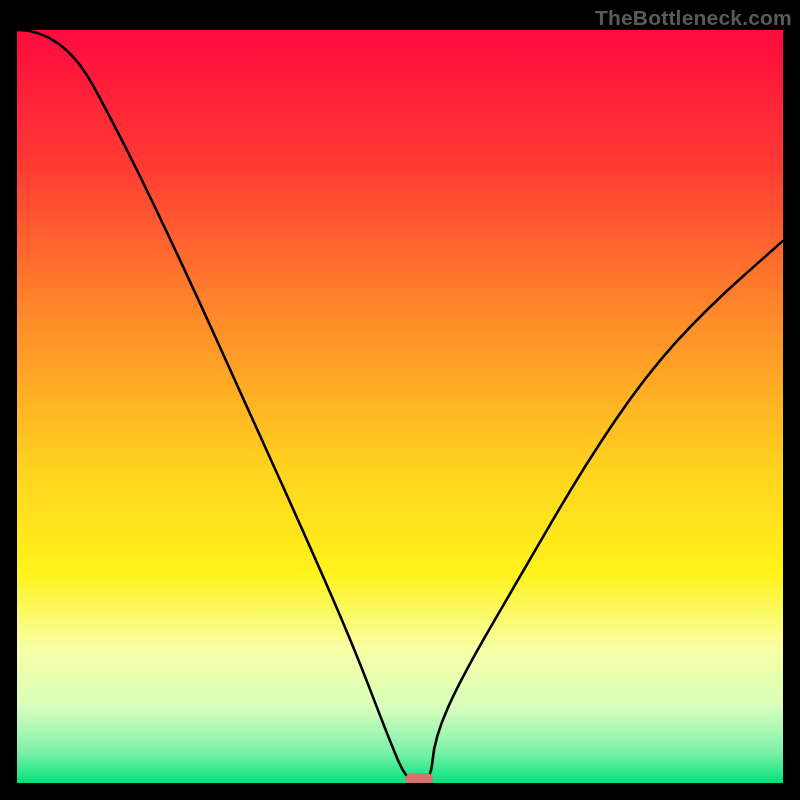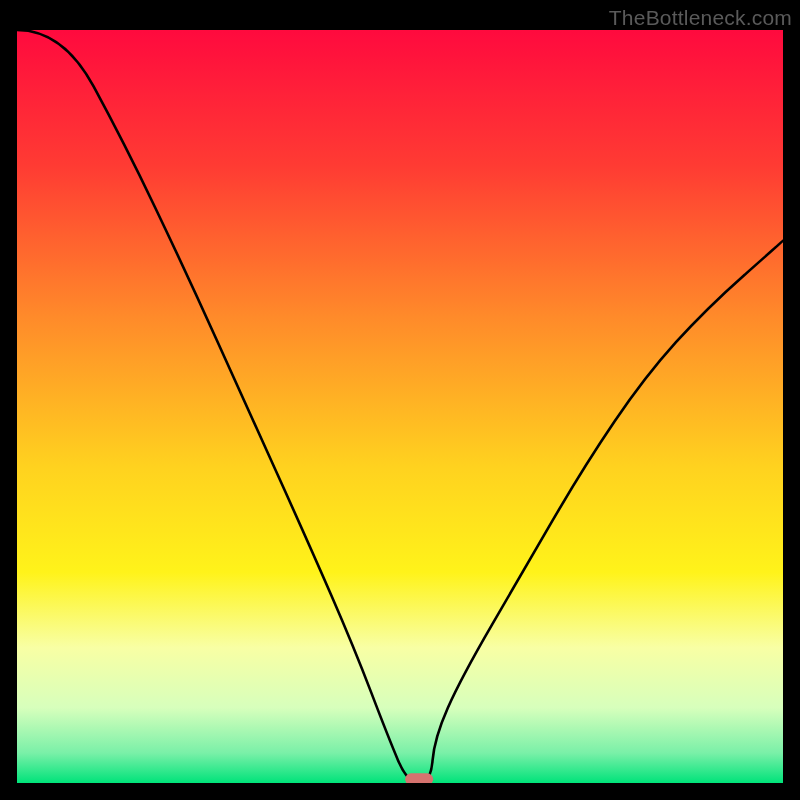--- a/index.html
+++ b/index.html
@@ -19,21 +19,21 @@
     height: 800px;
     background: #000;
   }
   .watermark {
     position: absolute;
     top: 6px;
     right: 8px;
     color: #5a5a5a;
     font-size: 21px;
     letter-spacing: 0.2px;
-    font-weight: 400;
+    font-weight: 700;
   }
   .plot {
     position: absolute;
     left: 17px;
     top: 30px;
     width: 766px;
     height: 753px;
   }
   svg {
     display: block;

